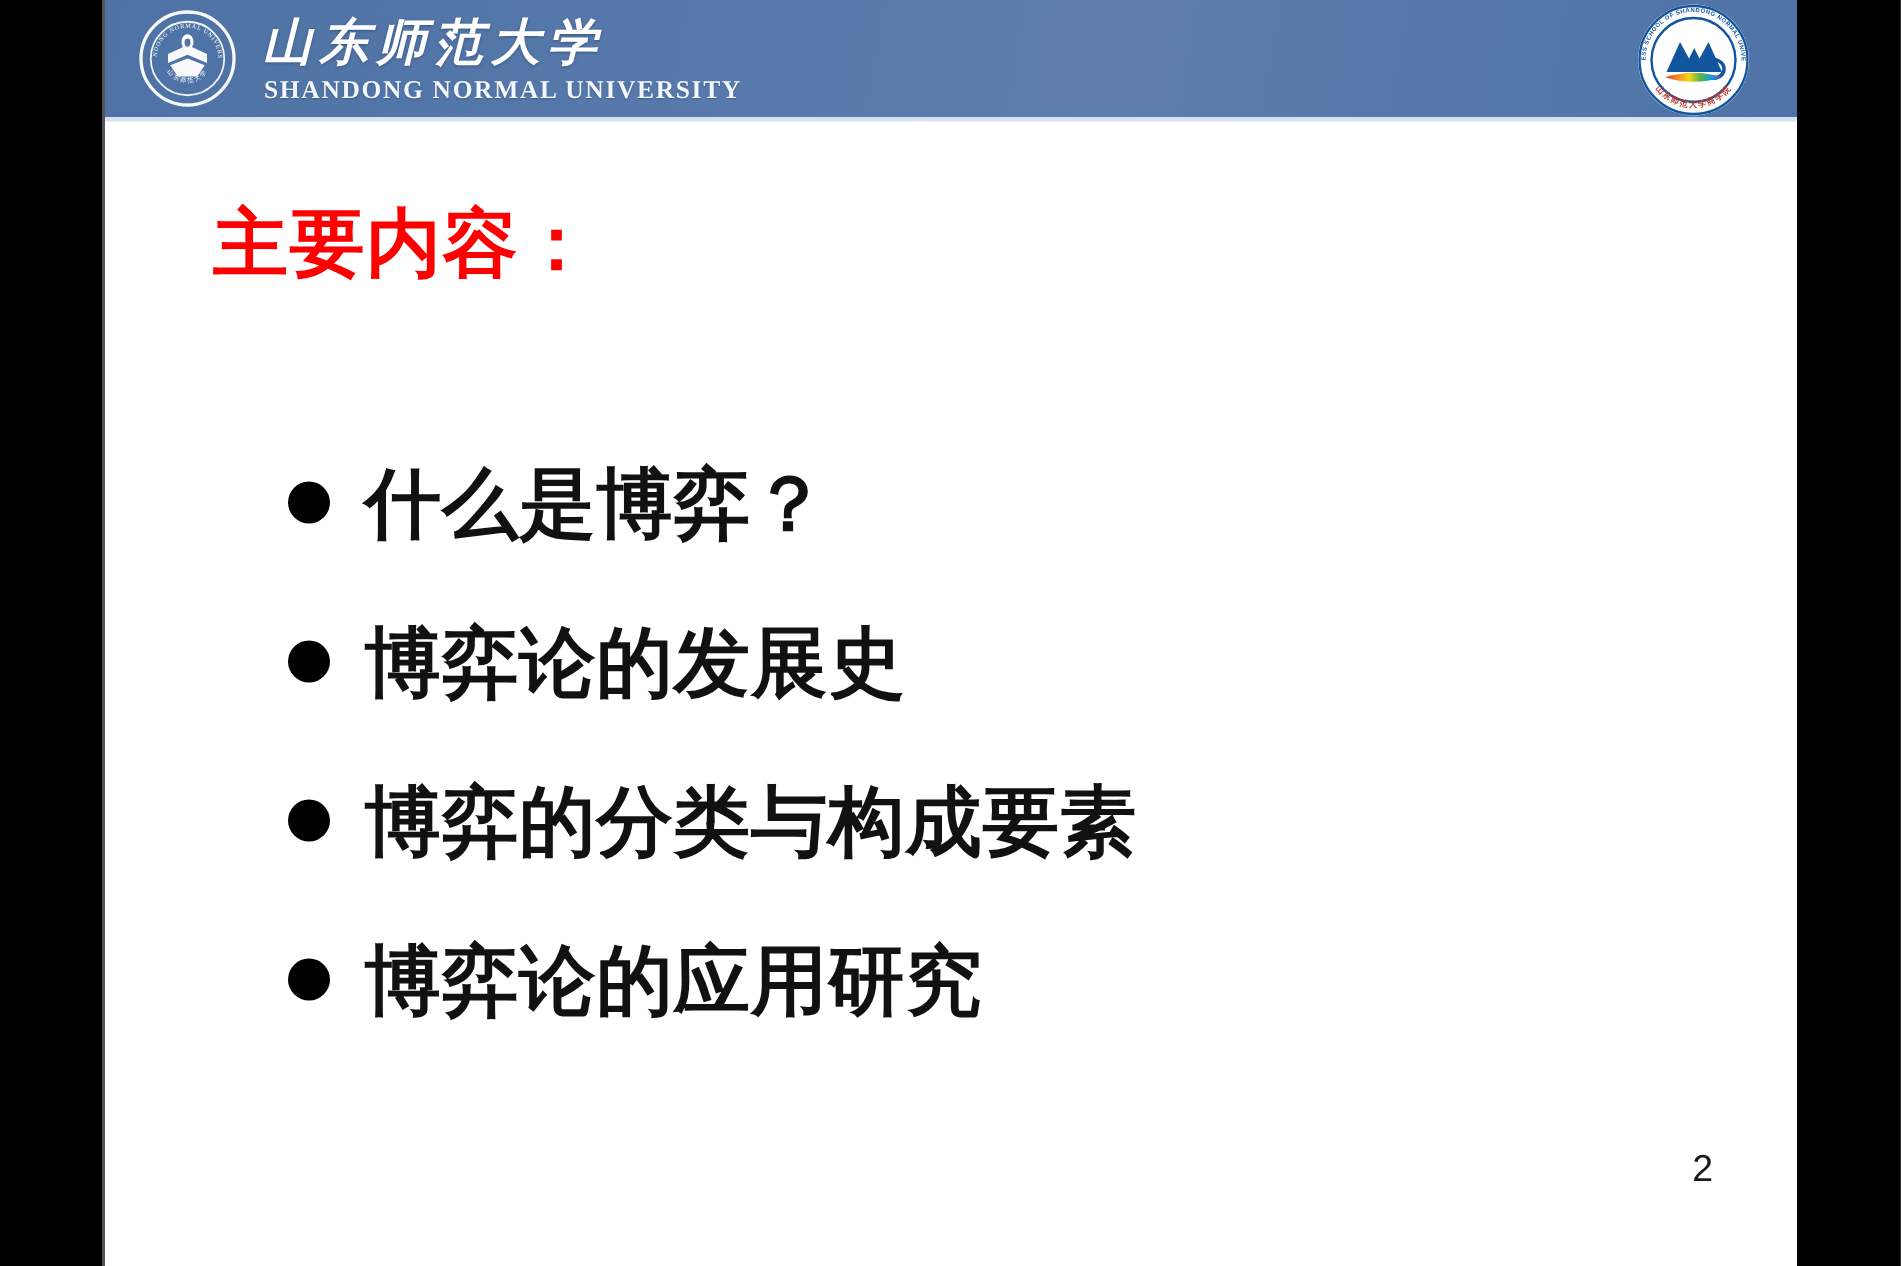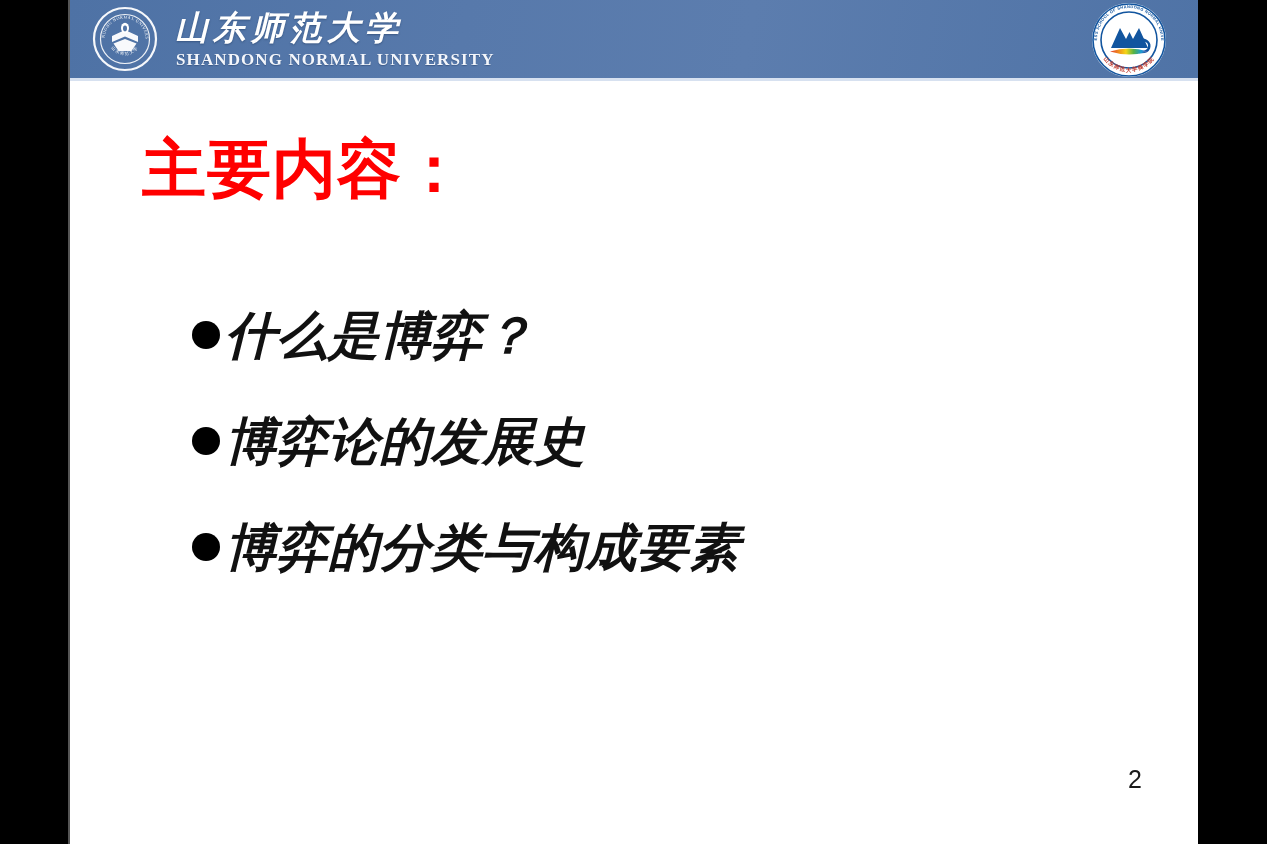--- a/index.html
+++ b/index.html
@@ -103,21 +103,21 @@
     position: absolute;
     left: 1021px; top: 2px;
     width: 76px; height: 76px;
   }
 
   
   .slide-title {
     position: absolute;
     left: 72px;
     top: 136px;
-    font-size: 64px;
+    font-size: 50px;
     font-weight: 700;
     color: #ff0000;
     letter-spacing: 1px;
     line-height: 1.05;
     white-space: nowrap;
   }
 
   .bullet-list {
     position: absolute;
     left: 122px;
@@ -131,28 +131,27 @@
     align-items: center;
   }
   .bullet-dot {
     width: 28px;
     height: 28px;
     border-radius: 50%;
     background: #000000;
     flex: 0 0 auto;
   }
   .bullet-text {
-    margin-left: 5px;
+    margin-left: 23px;
     font-size: 51px;
     font-weight: 700;
     color: #111111;
     letter-spacing: 0.5px;
     line-height: 1;
     white-space: nowrap;
-    font-style: italic;
   }
 
   .page-number {
     position: absolute;
     right: 56px;
     top: 765px;
     font-size: 25px;
     color: #1a1a1a;
     font-weight: 400;
   }
@@ -240,19 +239,23 @@
       <div class="bullet-row">
         <span class="bullet-dot"></span>
         <span class="bullet-text">博弈论的发展史</span>
       </div>
 
       <div class="bullet-row">
         <span class="bullet-dot"></span>
         <span class="bullet-text">博弈的分类与构成要素</span>
       </div>
 
+      <div class="bullet-row">
+        <span class="bullet-dot"></span>
+        <span class="bullet-text">博弈论的应用研究</span>
+      </div>
 
     </div>
 
     <div class="page-number">2</div>
 
   </div>
 </div>
 
 </body></html>

